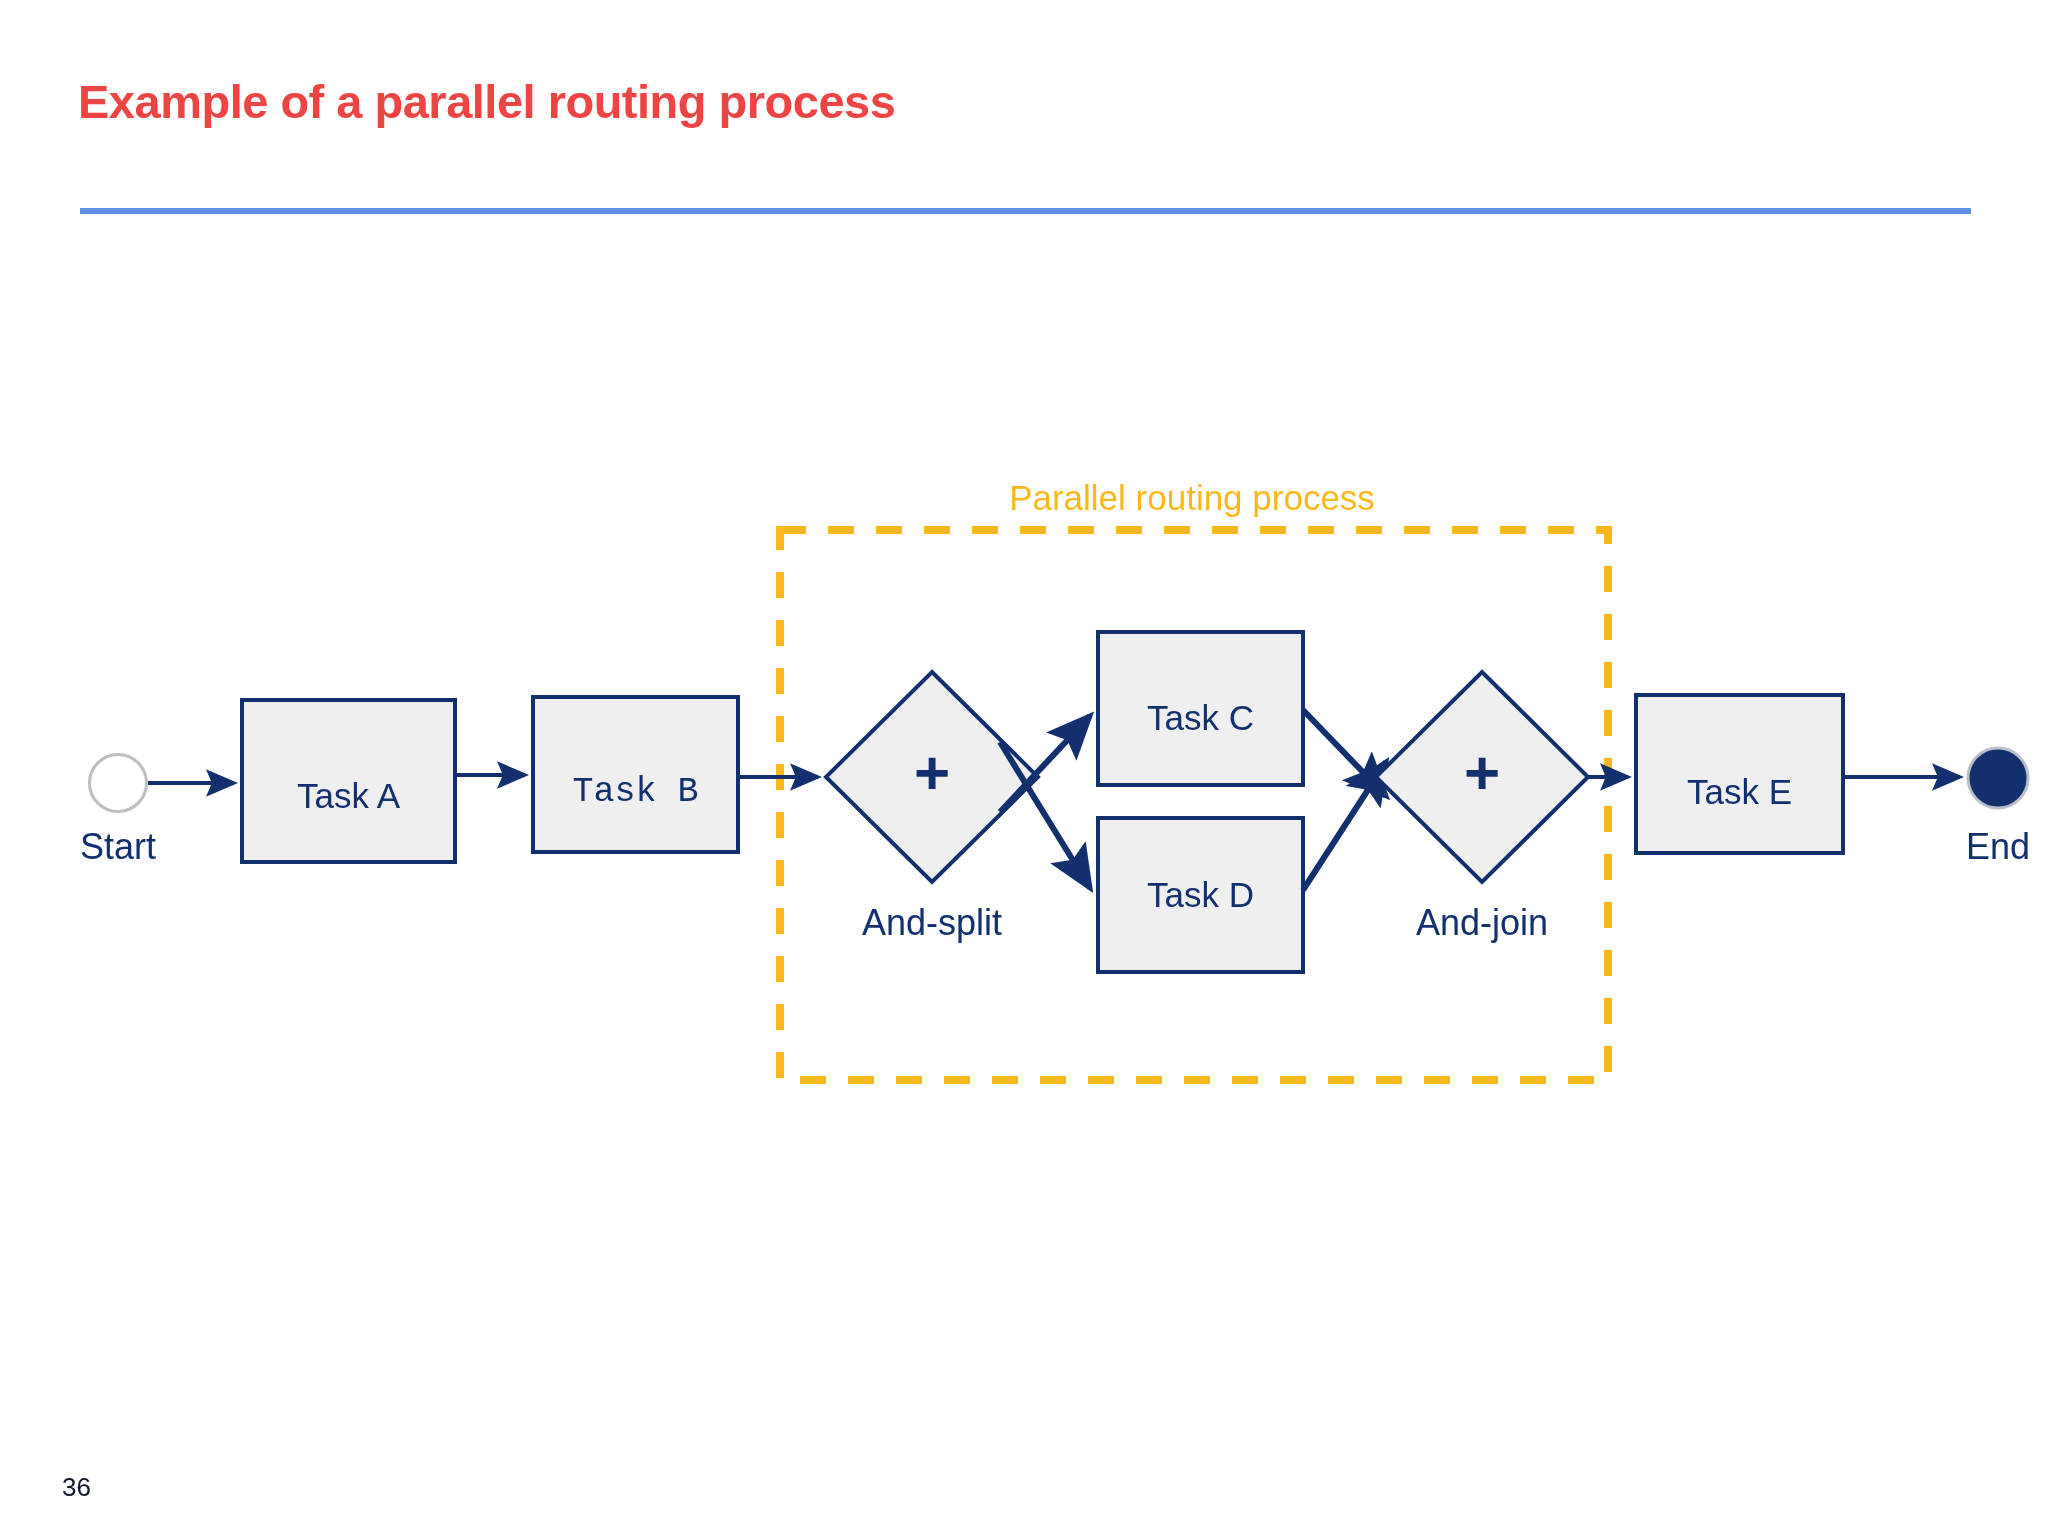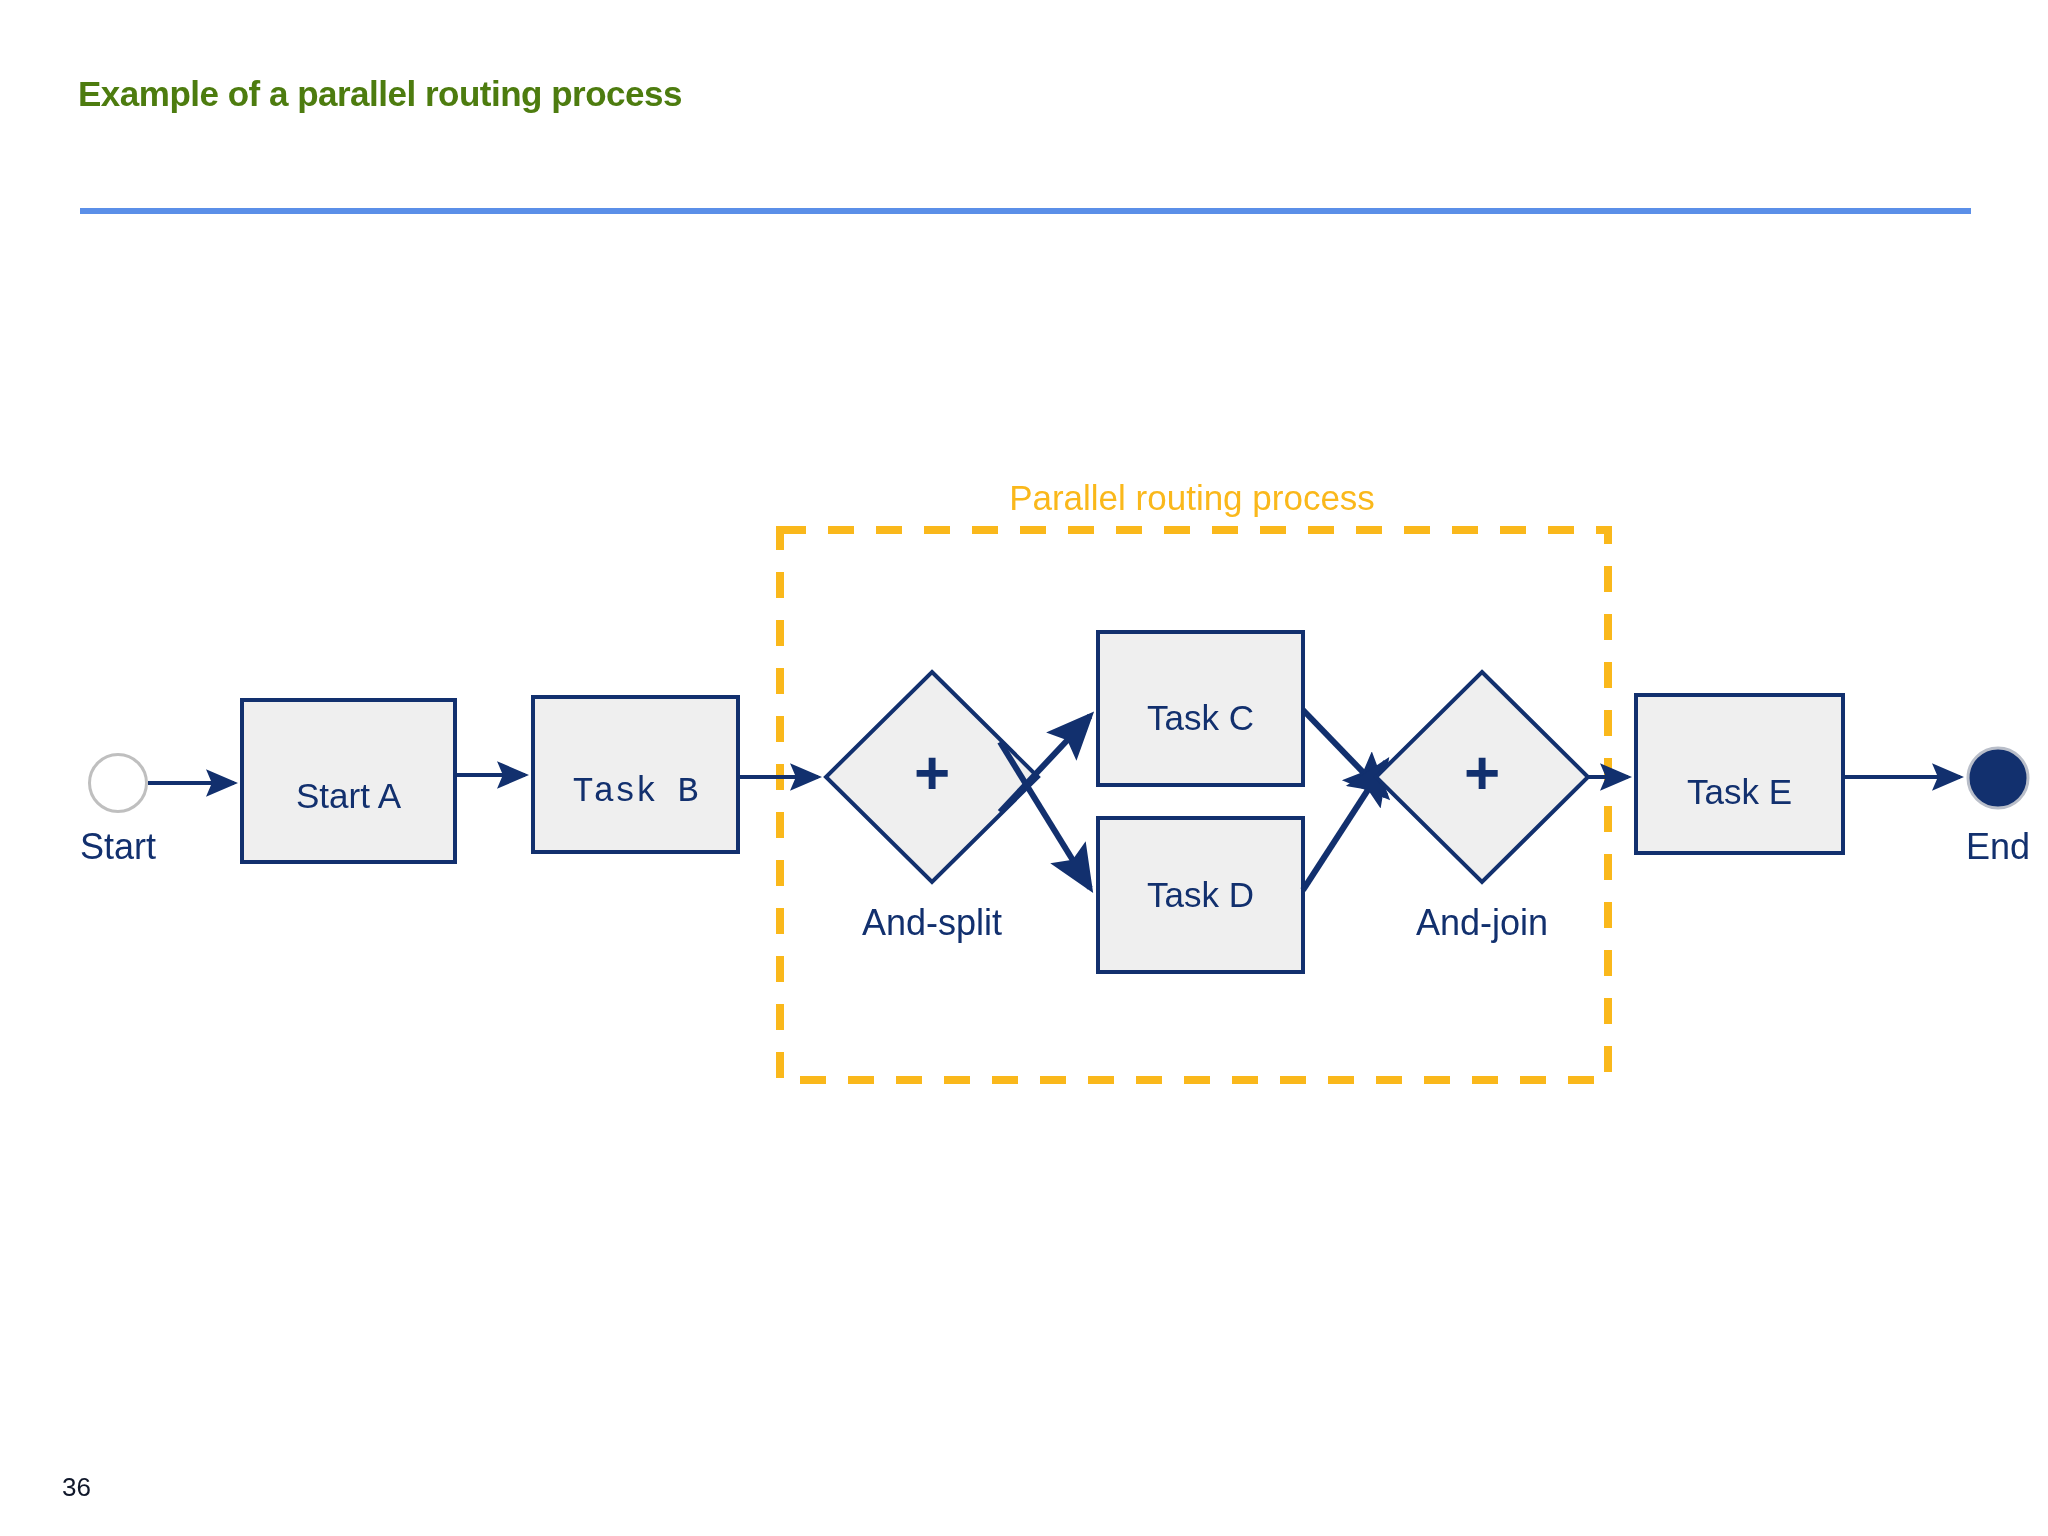--- a/index.html
+++ b/index.html
@@ -8,22 +8,22 @@
     background:#ffffff;
     font-family:"Liberation Sans","DejaVu Sans",sans-serif;
     overflow:hidden;
     position:relative;
   }
   .slide{position:absolute;inset:0;}
 
   
   .title{
     position:absolute;left:78px;top:74px;
-    font-size:35px;font-weight:bold;
-    color:#4d7c0f;
+    font-size:47px;font-weight:bold;
+    color:#ef4444;
     letter-spacing:-0.5px;
     white-space:nowrap;
   }
   .title-rule{
     position:absolute;left:80px;top:208px;
     width:1891px;height:6px;
     background:#5B8FE8;
   }
 
   
@@ -108,21 +108,21 @@
 
       <rect x="1636" y="695" width="207" height="158" fill="#EFEFEF" stroke="#12306E" stroke-width="4"></rect>
 
       <line x1="1843" y1="777" x2="1960" y2="777" stroke="#12306E" stroke-width="4" marker-end="url(#arrow)"></line>
 
       <circle cx="1998" cy="778" r="30" fill="#12306E" stroke="#B9BEC9" stroke-width="3"></circle>
     </svg>
 
     <div class="group-caption" style="left:778px;top:478px;width:828px;">Parallel routing process</div>
 
-    <div class="node-label" style="left:242px;top:776px;width:213px;">Start A</div>
+    <div class="node-label" style="left:242px;top:776px;width:213px;">Task A</div>
 
     <div class="node-label" style="left:533px;top:772px;width:205px;font-family:Liberation Mono, monospace;">Task B</div>
 
     <div class="node-label" style="left:1098px;top:698px;width:205px;">Task C</div>
 
     <div class="node-label" style="left:1098px;top:875px;width:205px;">Task D</div>
 
     <div class="node-label" style="left:1636px;top:772px;width:207px;">Task E</div>
 
     <div class="node-label" style="left:882px;top:742px;width:100px;font-size:62px;font-weight:bold;line-height:62px;">+</div>

